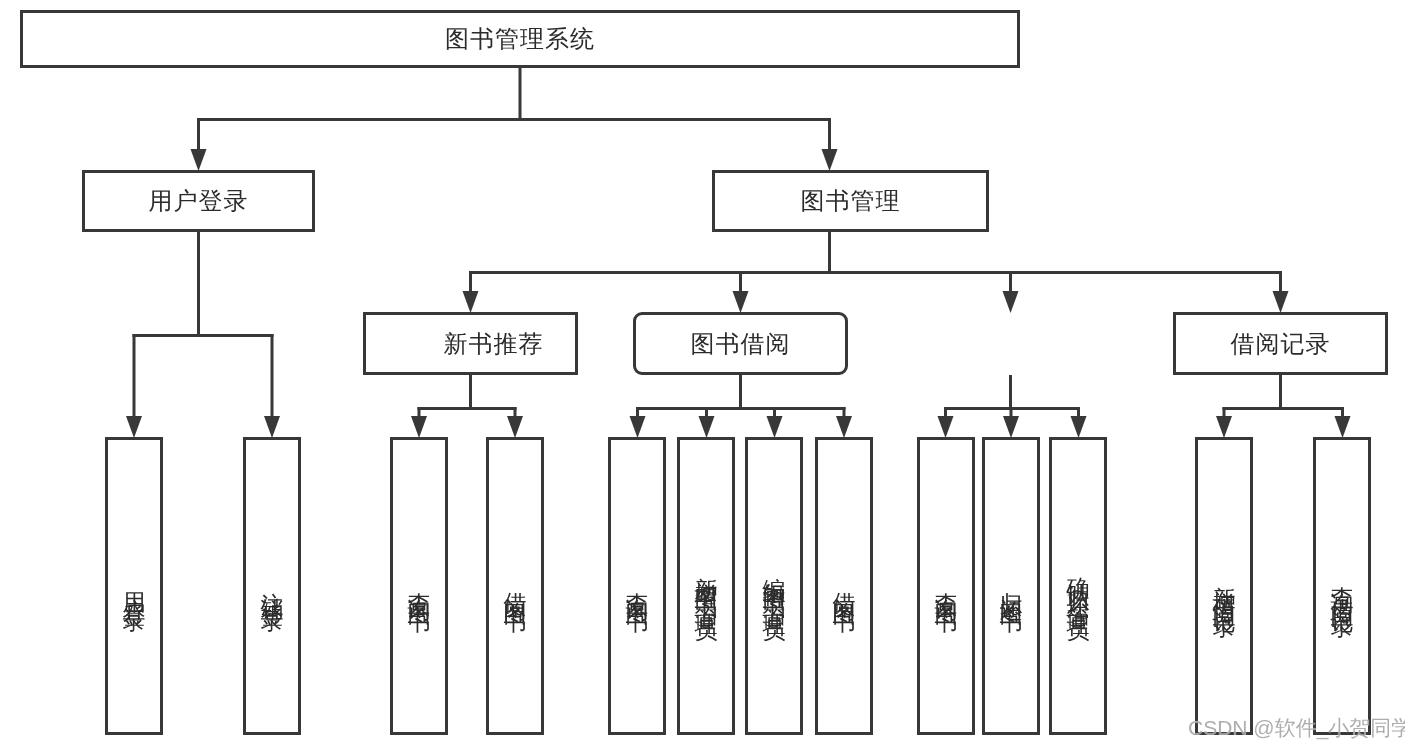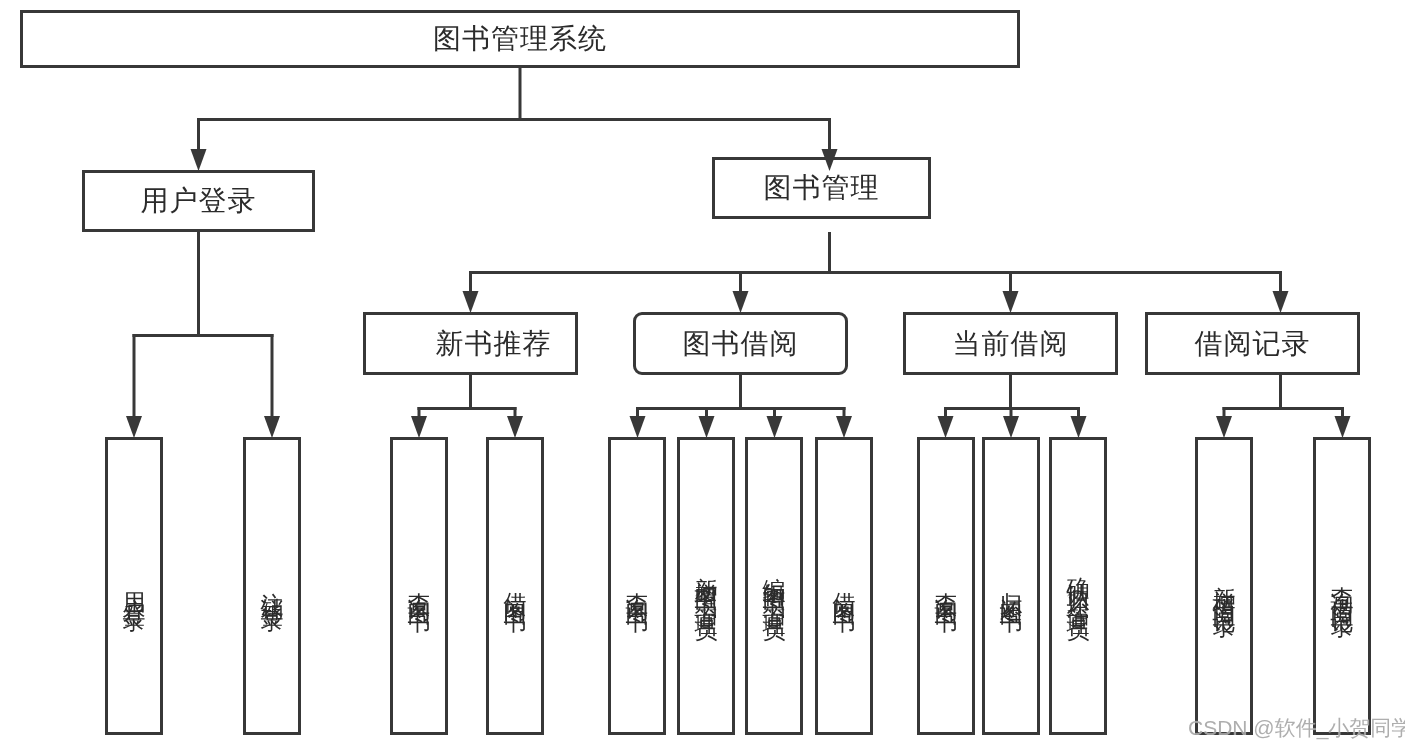--- a/index.html
+++ b/index.html
@@ -21,21 +21,21 @@
   }
 
   .node {
     position: absolute;
     background: #fff;
     border: 3px solid var(--line);
     display: flex;
     align-items: center;
     justify-content: center;
     color: var(--text);
-    font-size: 28px;
+    font-size: 24px;
     letter-spacing: 1px;
     z-index: 1;
   }
 
   .node.leaf {
     top: 437px;
     height: 298px;
     width: 58px;
     font-size: 23px;
   }
@@ -67,25 +67,25 @@
     color: var(--watermark);
     opacity: 0.9;
     z-index: 3;
     white-space: nowrap;
     text-shadow: 0 0 1px #ffffff;
   }
 
   
   .n-root        { left: 20px;   top: 10px;  width: 1000px; height: 58px; }
   .n-user-login  { left: 82px;   top: 170px; width: 233px;  height: 62px; }
-  .n-book-mgmt   { left: 712px;  top: 157px; width: 219px;  height: 62px; font-family: Liberation Serif, serif; }
+  .n-book-mgmt   { left: 712px;  top: 170px; width: 277px;  height: 62px; font-family: Liberation Serif, serif; }
   .n-new-book    { left: 363px;  top: 312px; width: 215px;  height: 63px; padding-left: 46px; }
   .n-borrow      { left: 633px;  top: 312px; width: 215px;  height: 63px; border-radius: 9px; }
   .n-current     { left: 903px;  top: 312px; width: 215px;  height: 63px; }
-  .n-records     { left: 1145px; top: 312px; width: 215px;  height: 63px; }
+  .n-records     { left: 1173px; top: 312px; width: 215px;  height: 63px; }
 
   .n-user-login-1 { left: 105px; }
   .n-user-login-2 { left: 243px; }
   .n-new-book-1   { left: 390px; }
   .n-new-book-2   { left: 486px; }
   .n-borrow-1     { left: 608px; width: 59px; }
   .n-borrow-2     { left: 677px; width: 59px; }
   .n-borrow-3     { left: 745px; width: 59px; }
   .n-borrow-4     { left: 815px; }
   .n-current-1    { left: 917px; width: 57px; }
@@ -178,23 +178,20 @@
   <div class="node n-book-mgmt">
     <span>图书管理</span>
   </div>
 
   <div class="node n-new-book">
     <span>新书推荐</span>
   </div>
   <div class="node n-borrow">
     <span>图书借阅</span>
   </div>
-  <div class="node n-current">
-    <span>当前借阅</span>
-  </div>
   <div class="node n-records">
     <span>借阅记录</span>
   </div>
 
   <div class="node leaf n-user-login-1">
     <span class="vtext">用户登录</span>
   </div>
   <div class="node leaf n-user-login-2">
     <span class="vtext">注销登录</span>
   </div>

